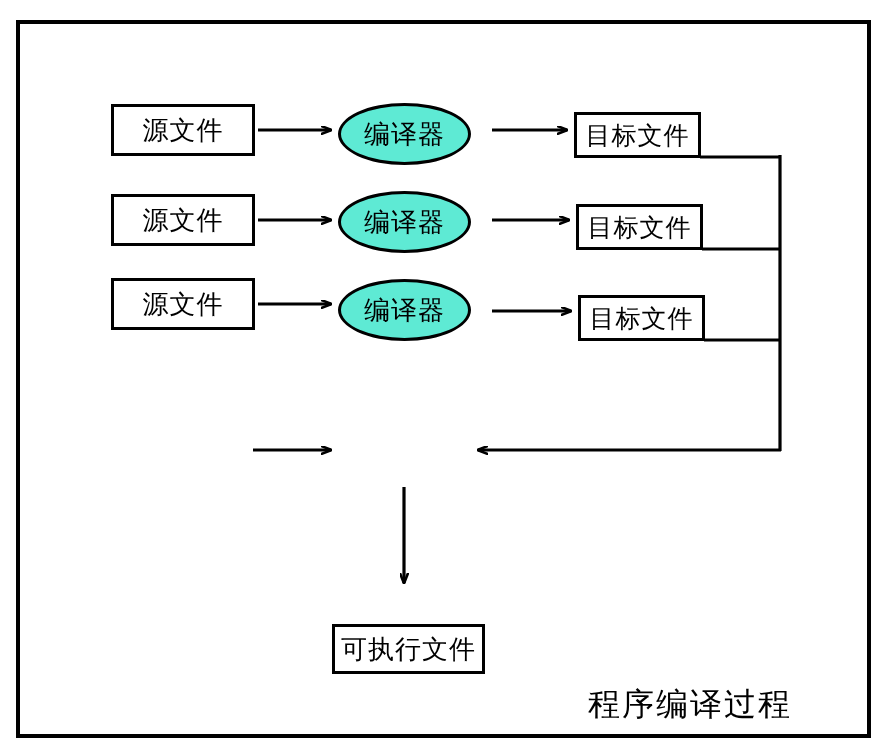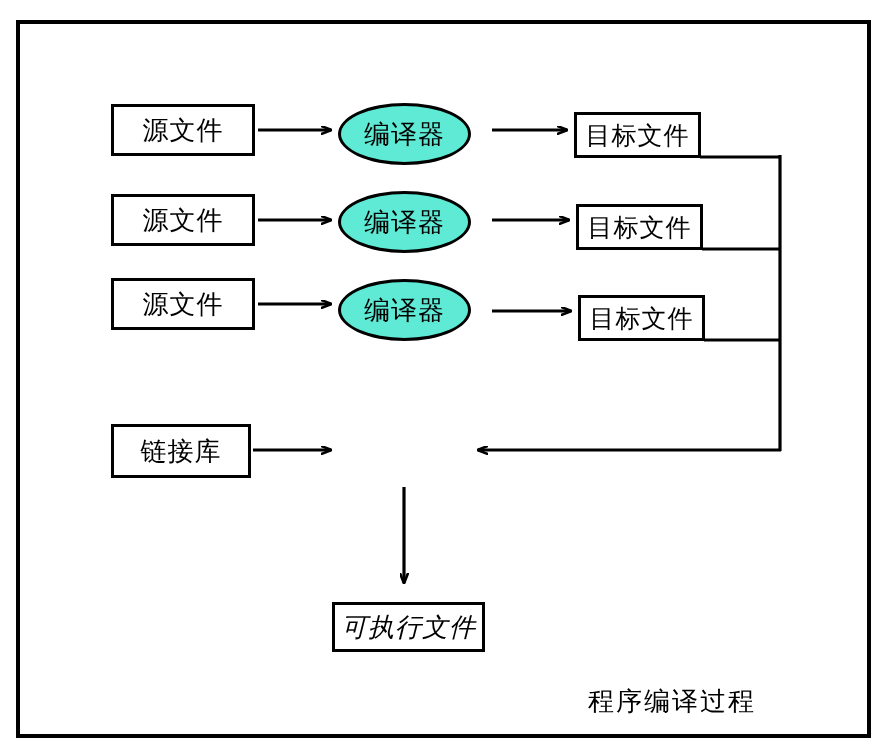--- a/index.html
+++ b/index.html
@@ -61,21 +61,21 @@
     justify-content: center;
     color: #000000;
     font-size: 26px;
     line-height: 1;
     letter-spacing: 1px;
     white-space: nowrap;
   }
   .caption {
     position: absolute;
     color: #000000;
-    font-size: 26px;
+    font-size: 32px;
     line-height: 1;
     letter-spacing: 2px;
     white-space: nowrap;
   }
 </style>
 </head>
 <body>
 
 <div id="canvas">
 
@@ -138,23 +138,20 @@
   <div class="node-box" style="left:111px; top:278px; width:144px; height:52px;">
     <span>源文件</span>
   </div>
   <div class="node-ellipse" style="left:338px; top:279px; width:133px; height:62px;">
     <span>编译器</span>
   </div>
   <div class="node-box" style="left:578px; top:295px; width:127px; height:46px; font-size:25px;">
     <span>目标文件</span>
   </div>
 
-  <div class="node-box" style="left:111px; top:424px; width:140px; height:54px;">
-    <span>链接库</span>
-  </div>
 
-  <div class="node-box" style="left:332px; top:602px; width:153px; height:50px;font-style:italic;">
+  <div class="node-box" style="left:332px; top:624px; width:153px; height:50px;">
     <span>可执行文件</span>
   </div>
 
   <div class="caption" style="left:588px; top:688px;">程序编译过程</div>
 
 </div>
 
 </body></html>

